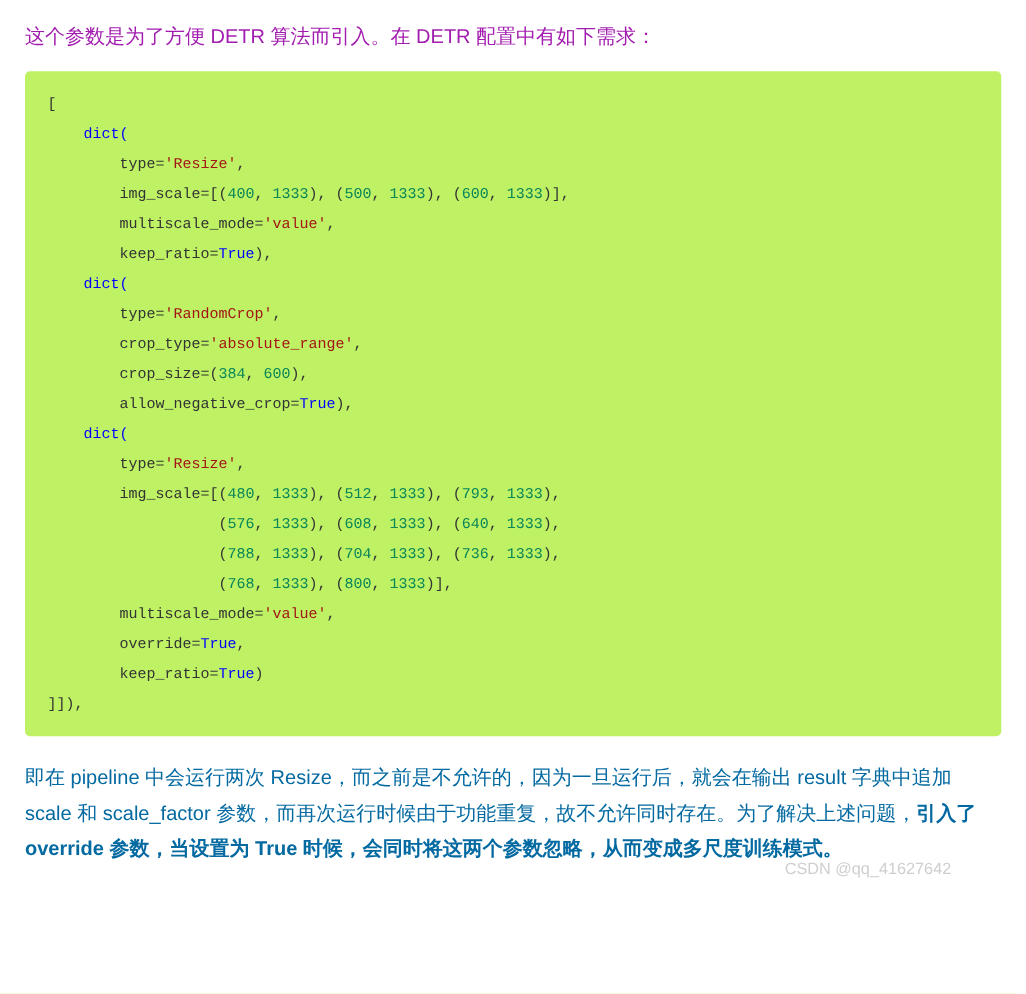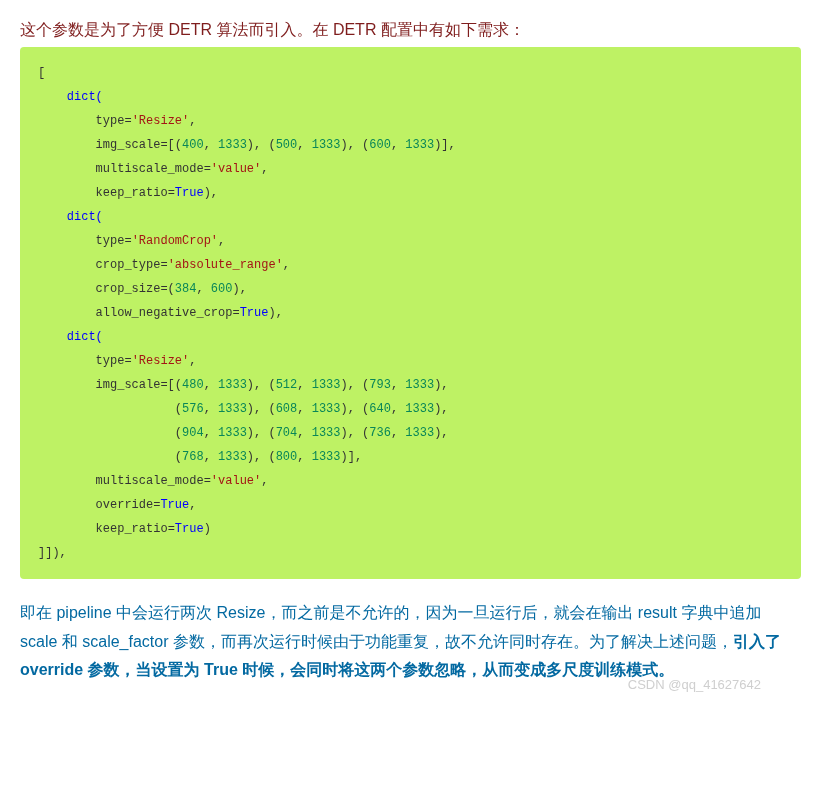--- a/index.html
+++ b/index.html
@@ -6,22 +6,22 @@
     body {
       font-family: -apple-system, BlinkMacSystemFont, "Segoe UI", "PingFang SC", "Microsoft YaHei", sans-serif;
       background: #ffffff;
       color: #333;
       padding: 16px 20px;
       width: 821px;
       font-size: 16px;
       line-height: 1.8;
     }
     .intro {
-      margin-bottom: 2px;
-      color: #7f1d1d;
+      margin-bottom: 12px;
+      color: #a21caf;
     }
     .code-block {
       background: #bef264;
       border-radius: 4px;
       padding: 14px 18px;
       font-family: "Consolas", "Monaco", "Courier New", monospace;
       font-size: 12px;
       line-height: 2.0;
       color: #333;
       white-space: pre;
@@ -55,21 +55,21 @@
 <span>        keep_ratio</span>=<span class="tok-bool">True</span><span>),</span>
 <span class="tok-kw">    dict(</span>
 <span>        type</span>=<span class="tok-str">'RandomCrop'</span>,
 <span>        crop_type</span>=<span class="tok-str">'absolute_range'</span>,
 <span>        crop_size</span>=(<span class="tok-num">384</span>, <span class="tok-num">600</span>),
 <span>        allow_negative_crop</span>=<span class="tok-bool">True</span><span>),</span>
 <span class="tok-kw">    dict(</span>
 <span>        type</span>=<span class="tok-str">'Resize'</span>,
 <span>        img_scale</span>=[(<span class="tok-num">480</span>, <span class="tok-num">1333</span>), (<span class="tok-num">512</span>, <span class="tok-num">1333</span>), (<span class="tok-num">793</span>, <span class="tok-num">1333</span>),
                    (<span class="tok-num">576</span>, <span class="tok-num">1333</span>), (<span class="tok-num">608</span>, <span class="tok-num">1333</span>), (<span class="tok-num">640</span>, <span class="tok-num">1333</span>),
-                   (<span class="tok-num">904</span>, <span class="tok-num">1333</span>), (<span class="tok-num">704</span>, <span class="tok-num">1333</span>), (<span class="tok-num">736</span>, <span class="tok-num">1333</span>),
+                   (<span class="tok-num">788</span>, <span class="tok-num">1333</span>), (<span class="tok-num">704</span>, <span class="tok-num">1333</span>), (<span class="tok-num">736</span>, <span class="tok-num">1333</span>),
                    (<span class="tok-num">768</span>, <span class="tok-num">1333</span>), (<span class="tok-num">800</span>, <span class="tok-num">1333</span>)],
 <span>        multiscale_mode</span>=<span class="tok-str">'value'</span>,
 <span>        override</span>=<span class="tok-bool">True</span>,
 <span>        keep_ratio</span>=<span class="tok-bool">True</span><span>)</span>
 <span>]]),</span></div>
 
 <p class="outro"><span>即在 pipeline 中会运行两次 Resize，而之前是不允许的，因为一旦运行后，就会在输出 result 字典中追加 scale 和 scale_factor 参数，而再次运行时候由于功能重复，故不允许同时存在。为了解决上述问题，</span><b>引入了 override 参数，当设置为 True 时候，会同时将这两个参数忽略，从而变成多尺度训练模式。</b></p>
 
 <div class="watermark">CSDN @qq_41627642</div>
 

